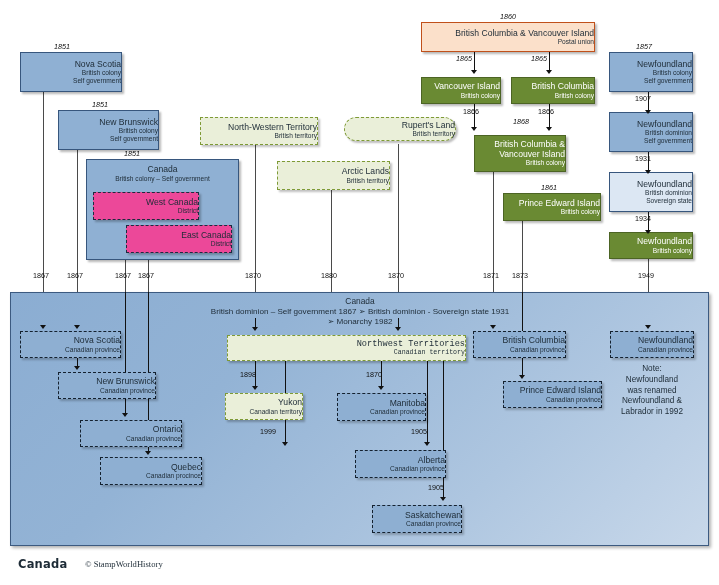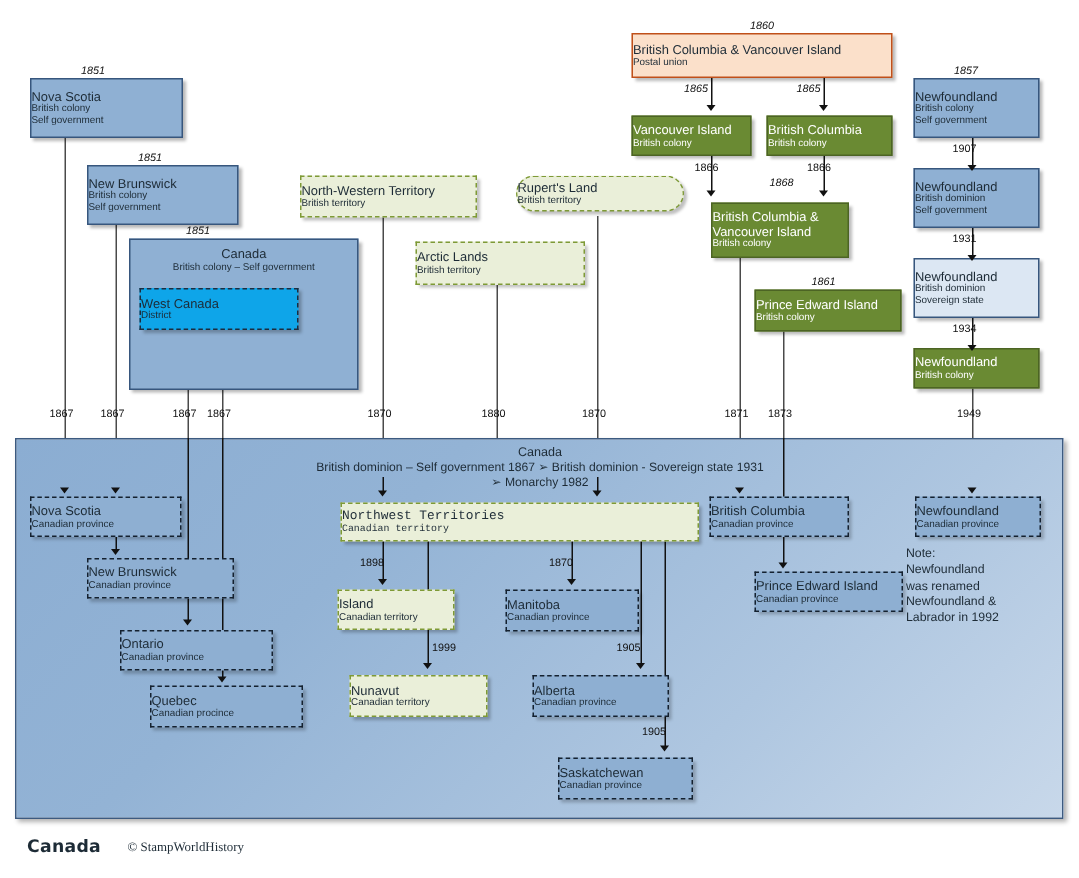--- a/index.html
+++ b/index.html
@@ -10,21 +10,21 @@
     color:#1d2b36;
     overflow:hidden;
   }
   #stage{position:relative;width:719px;height:585px;}
 
   
   .node{
     position:absolute;
     box-sizing:border-box;
     display:flex;flex-direction:column;
-    align-items:flex-start;justify-content:center;
+    align-items:flex-end;justify-content:center;
     text-align:center;
     line-height:1.12;
     z-index:5;
   }
   .node .t1{font-size:8.6px;}
   .node .t2{font-size:6.6px;}
   .node .t3{font-size:6.6px;}
 
   
   .blue{
@@ -45,21 +45,21 @@
     background:#FBE0CA;border:1.6px solid #C0501A;
     box-shadow:2px 2px 2px rgba(0,0,0,.28);
   }
   
   .paledash{
     background:#EAEFD9;border:1.6px dashed #7E9A36;
     box-shadow:2px 2px 2px rgba(0,0,0,.25);
   }
   
   .bluedash{
-    background:#0ea5e9;border:1.6px dashed #1c2c3f;
+    background:#ec4899;border:1.6px dashed #1c2c3f;
     box-shadow:2px 2px 2px rgba(0,0,0,.25);
   }
   
   .bluedash2{
     background:#8EAFD2;border:1.6px dashed #14212f;
     box-shadow:2px 2px 2px rgba(0,0,0,.22);
   }
   
   .composite{
     background:#8FB0D3;border:1.1px solid #37567d;
@@ -96,21 +96,21 @@
     box-sizing:border-box;z-index:1;
   }
   #panelhead{
     position:absolute;left:150px;top:296px;width:420px;
     text-align:center;z-index:4;line-height:1.25;
   }
   #panelhead .ph1{font-size:8.4px;}
   #panelhead .ph2{font-size:8.1px;}
 
   .note{
-    position:absolute;text-align:left;font-size:8.2px;
+    position:absolute;text-align:center;font-size:8.2px;
     line-height:1.32;z-index:5;
   }
 
   
   #footer{position:absolute;left:0;top:550px;width:719px;height:35px;}
   #ftitle{
     position:absolute;left:18px;top:7px;font-size:11.5px;font-weight:bold;
     font-family:"DejaVu Sans", sans-serif;letter-spacing:.2px;
   }
   #fcopy{
@@ -170,20 +170,24 @@
 
   <div class="yr" style="left:124px;top:149px;">1851</div>
   <div class="composite" style="left:86px;top:159px;width:153px;height:101px;">
     <div class="chead">
       <div class="t1" style="font-size:8.6px;">Canada</div>
       <div class="t2" style="font-size:6.6px;margin-top:1px;">British colony – Self government</div>
     </div>
   </div>
   <div class="node bluedash" style="left:93px;top:192px;width:106px;height:28px;z-index:6;">
     <div class="t1">West Canada</div>
+    <div class="t2">District</div>
+  </div>
+  <div class="node bluedash" style="left:126px;top:225px;width:106px;height:28px;z-index:6;">
+    <div class="t1">East Canada</div>
     <div class="t2">District</div>
   </div>
 
   <div class="node paledash" style="left:200px;top:117px;width:118px;height:28px;">
     <div class="t1">North-Western Territory</div>
     <div class="t2">British territory</div>
   </div>
 
   <div class="node paledash" style="left:277px;top:161px;width:113px;height:29px;">
     <div class="t1">Arctic Lands</div>
@@ -328,29 +332,25 @@
     <div class="t2">Canadian procince</div>
   </div>
 
   <div class="node paledash" style="left:227px;top:335px;width:239px;height:26px;font-family:Liberation Mono, monospace;">
     <div class="t1">Northwest Territories</div>
     <div class="t2">Canadian territory</div>
   </div>
 
   <div class="yr plain" style="left:240px;top:370px;">1898</div>
   <div class="node paledash" style="left:225px;top:393px;width:78px;height:27px;">
-    <div class="t1">Island</div>
+    <div class="t1">Yukon</div>
     <div class="t2">Canadian territory</div>
   </div>
 
-  <div class="yr plain" style="left:288px;top:427px;">1999</div>
-  <div class="node paledash" style="left:233px;top:450px;width:92px;height:28px;">
-    <div class="t1">Nunavut</div>
-    <div class="t2">Canadian territory</div>
-  </div>
+  <div class="yr plain" style="left:260px;top:427px;">1999</div>
 
   <div class="yr plain" style="left:366px;top:370px;">1870</div>
   <div class="node bluedash2" style="left:337px;top:393px;width:89px;height:28px;">
     <div class="t1">Manitoba</div>
     <div class="t2">Canadian province</div>
   </div>
 
   <div class="yr plain" style="left:411px;top:427px;">1905</div>
   <div class="node bluedash2" style="left:355px;top:450px;width:91px;height:28px;">
     <div class="t1">Alberta</div>

